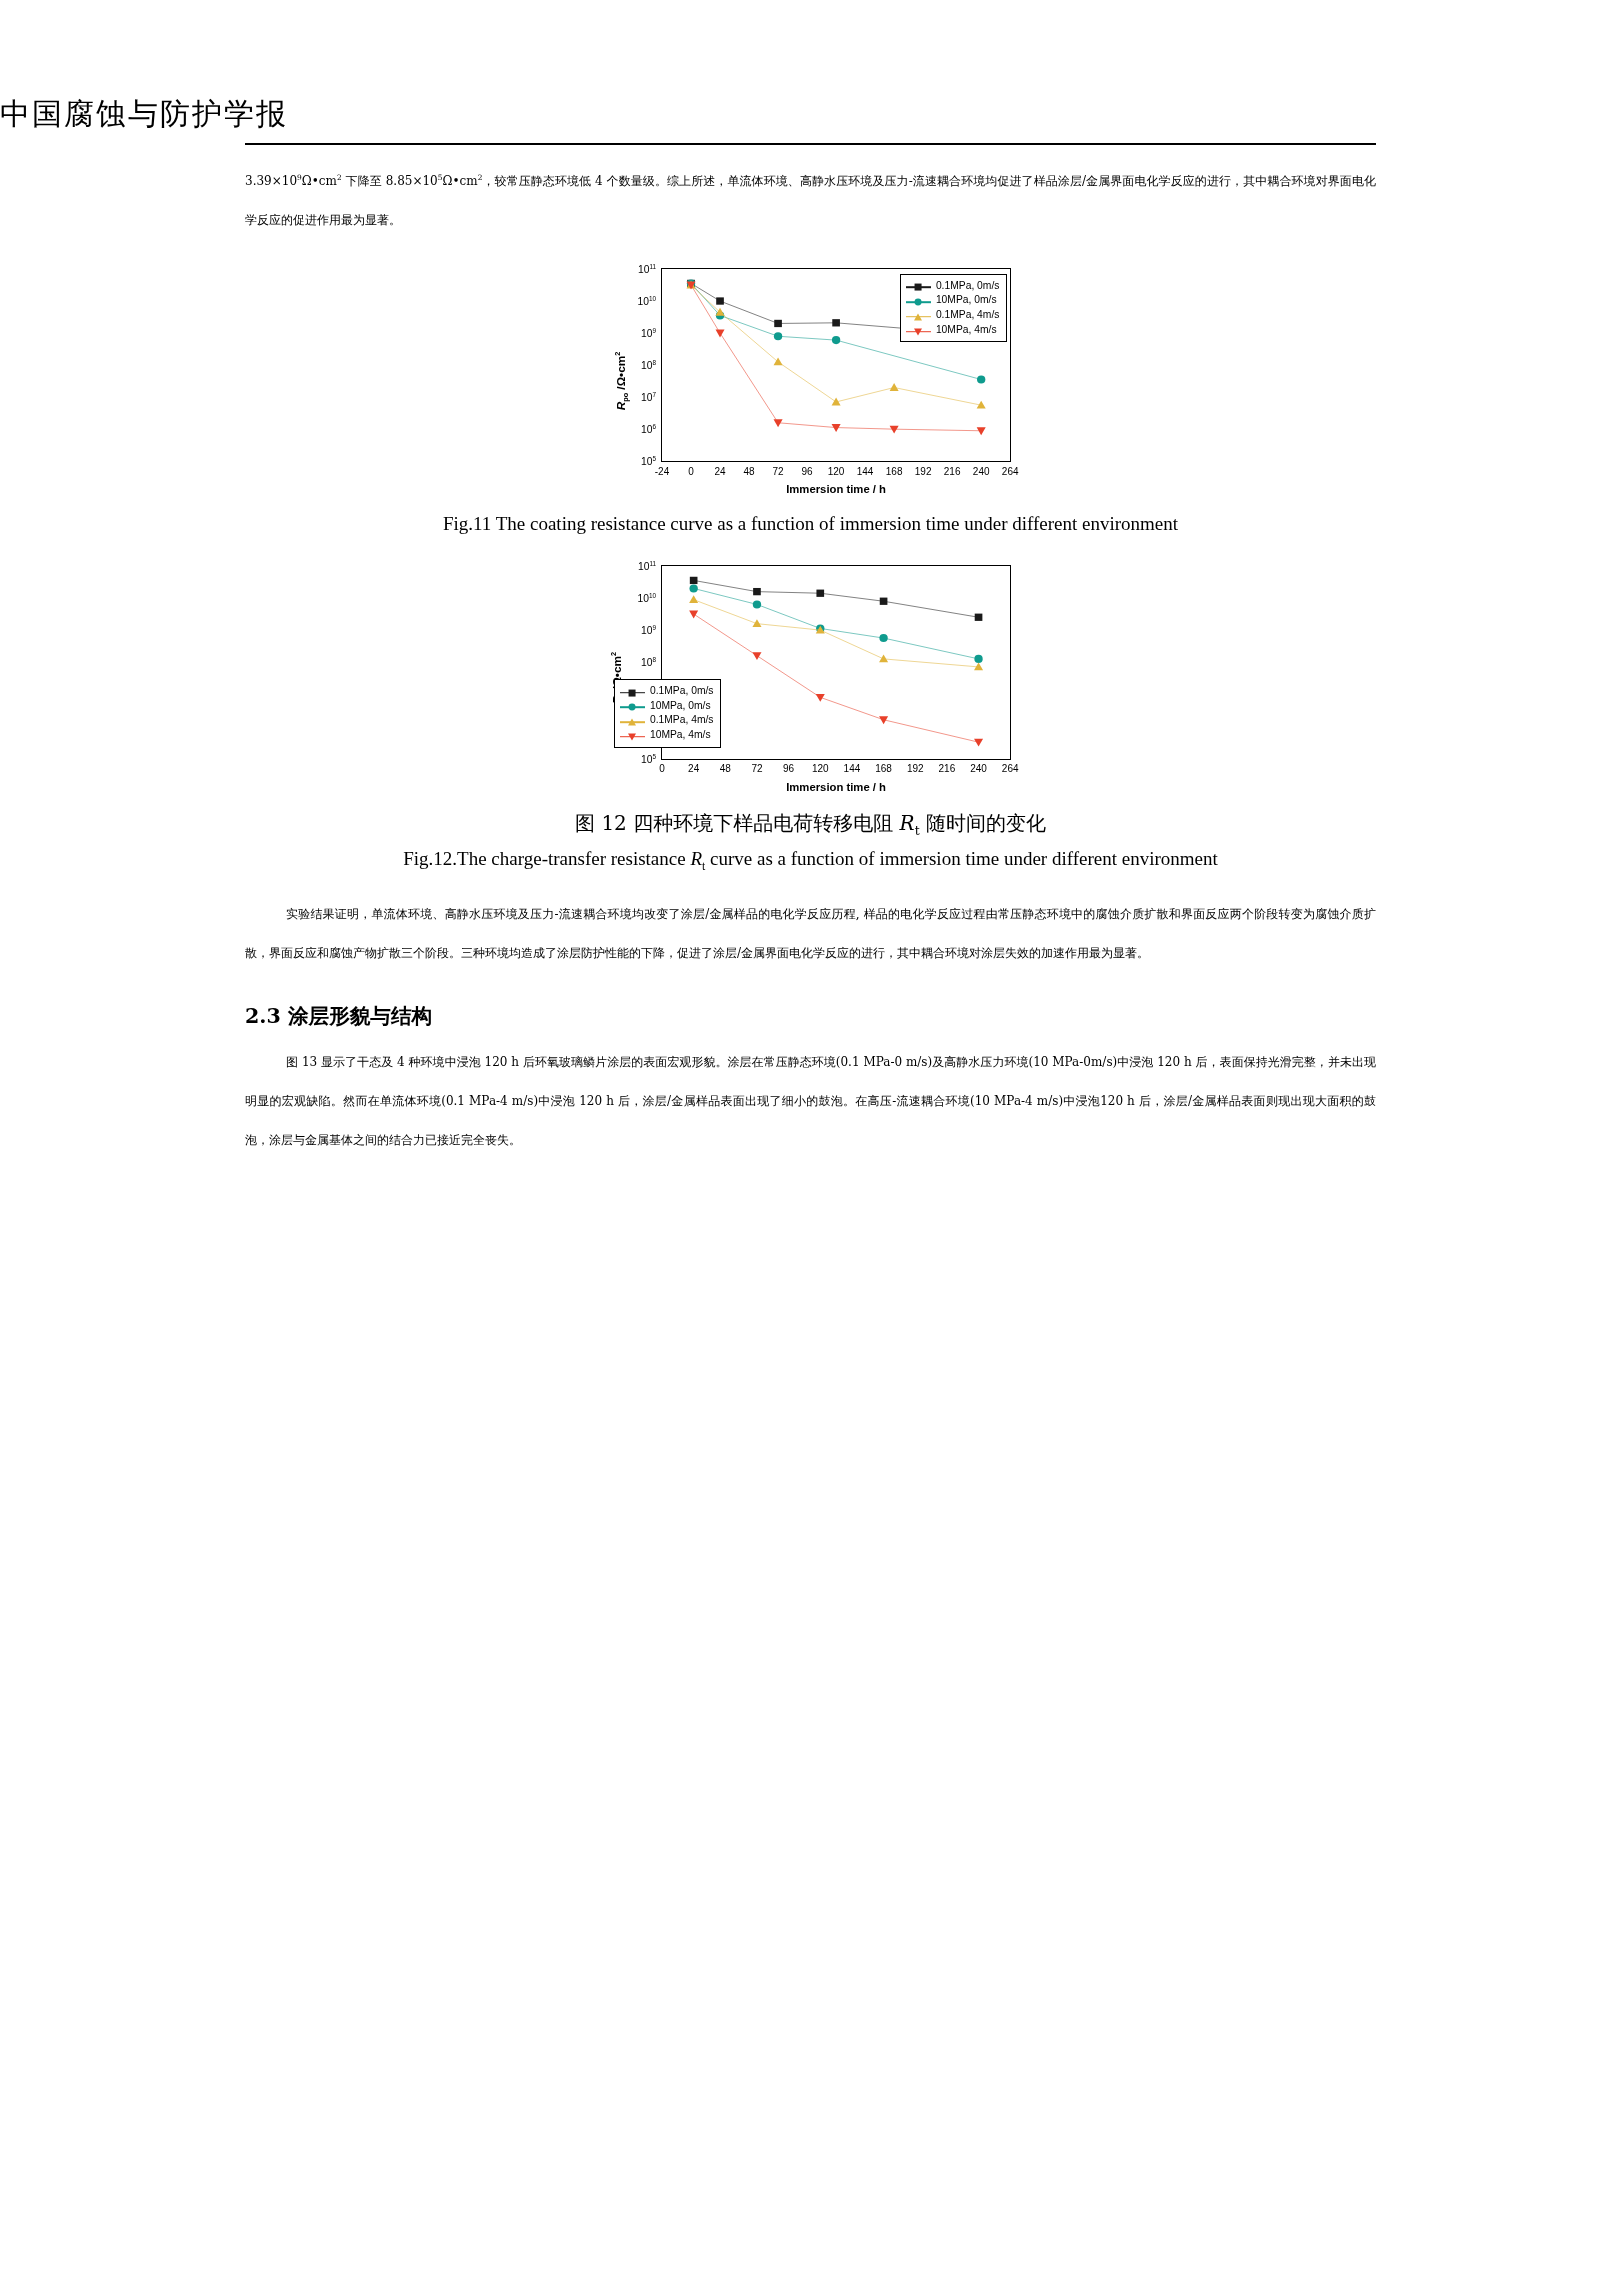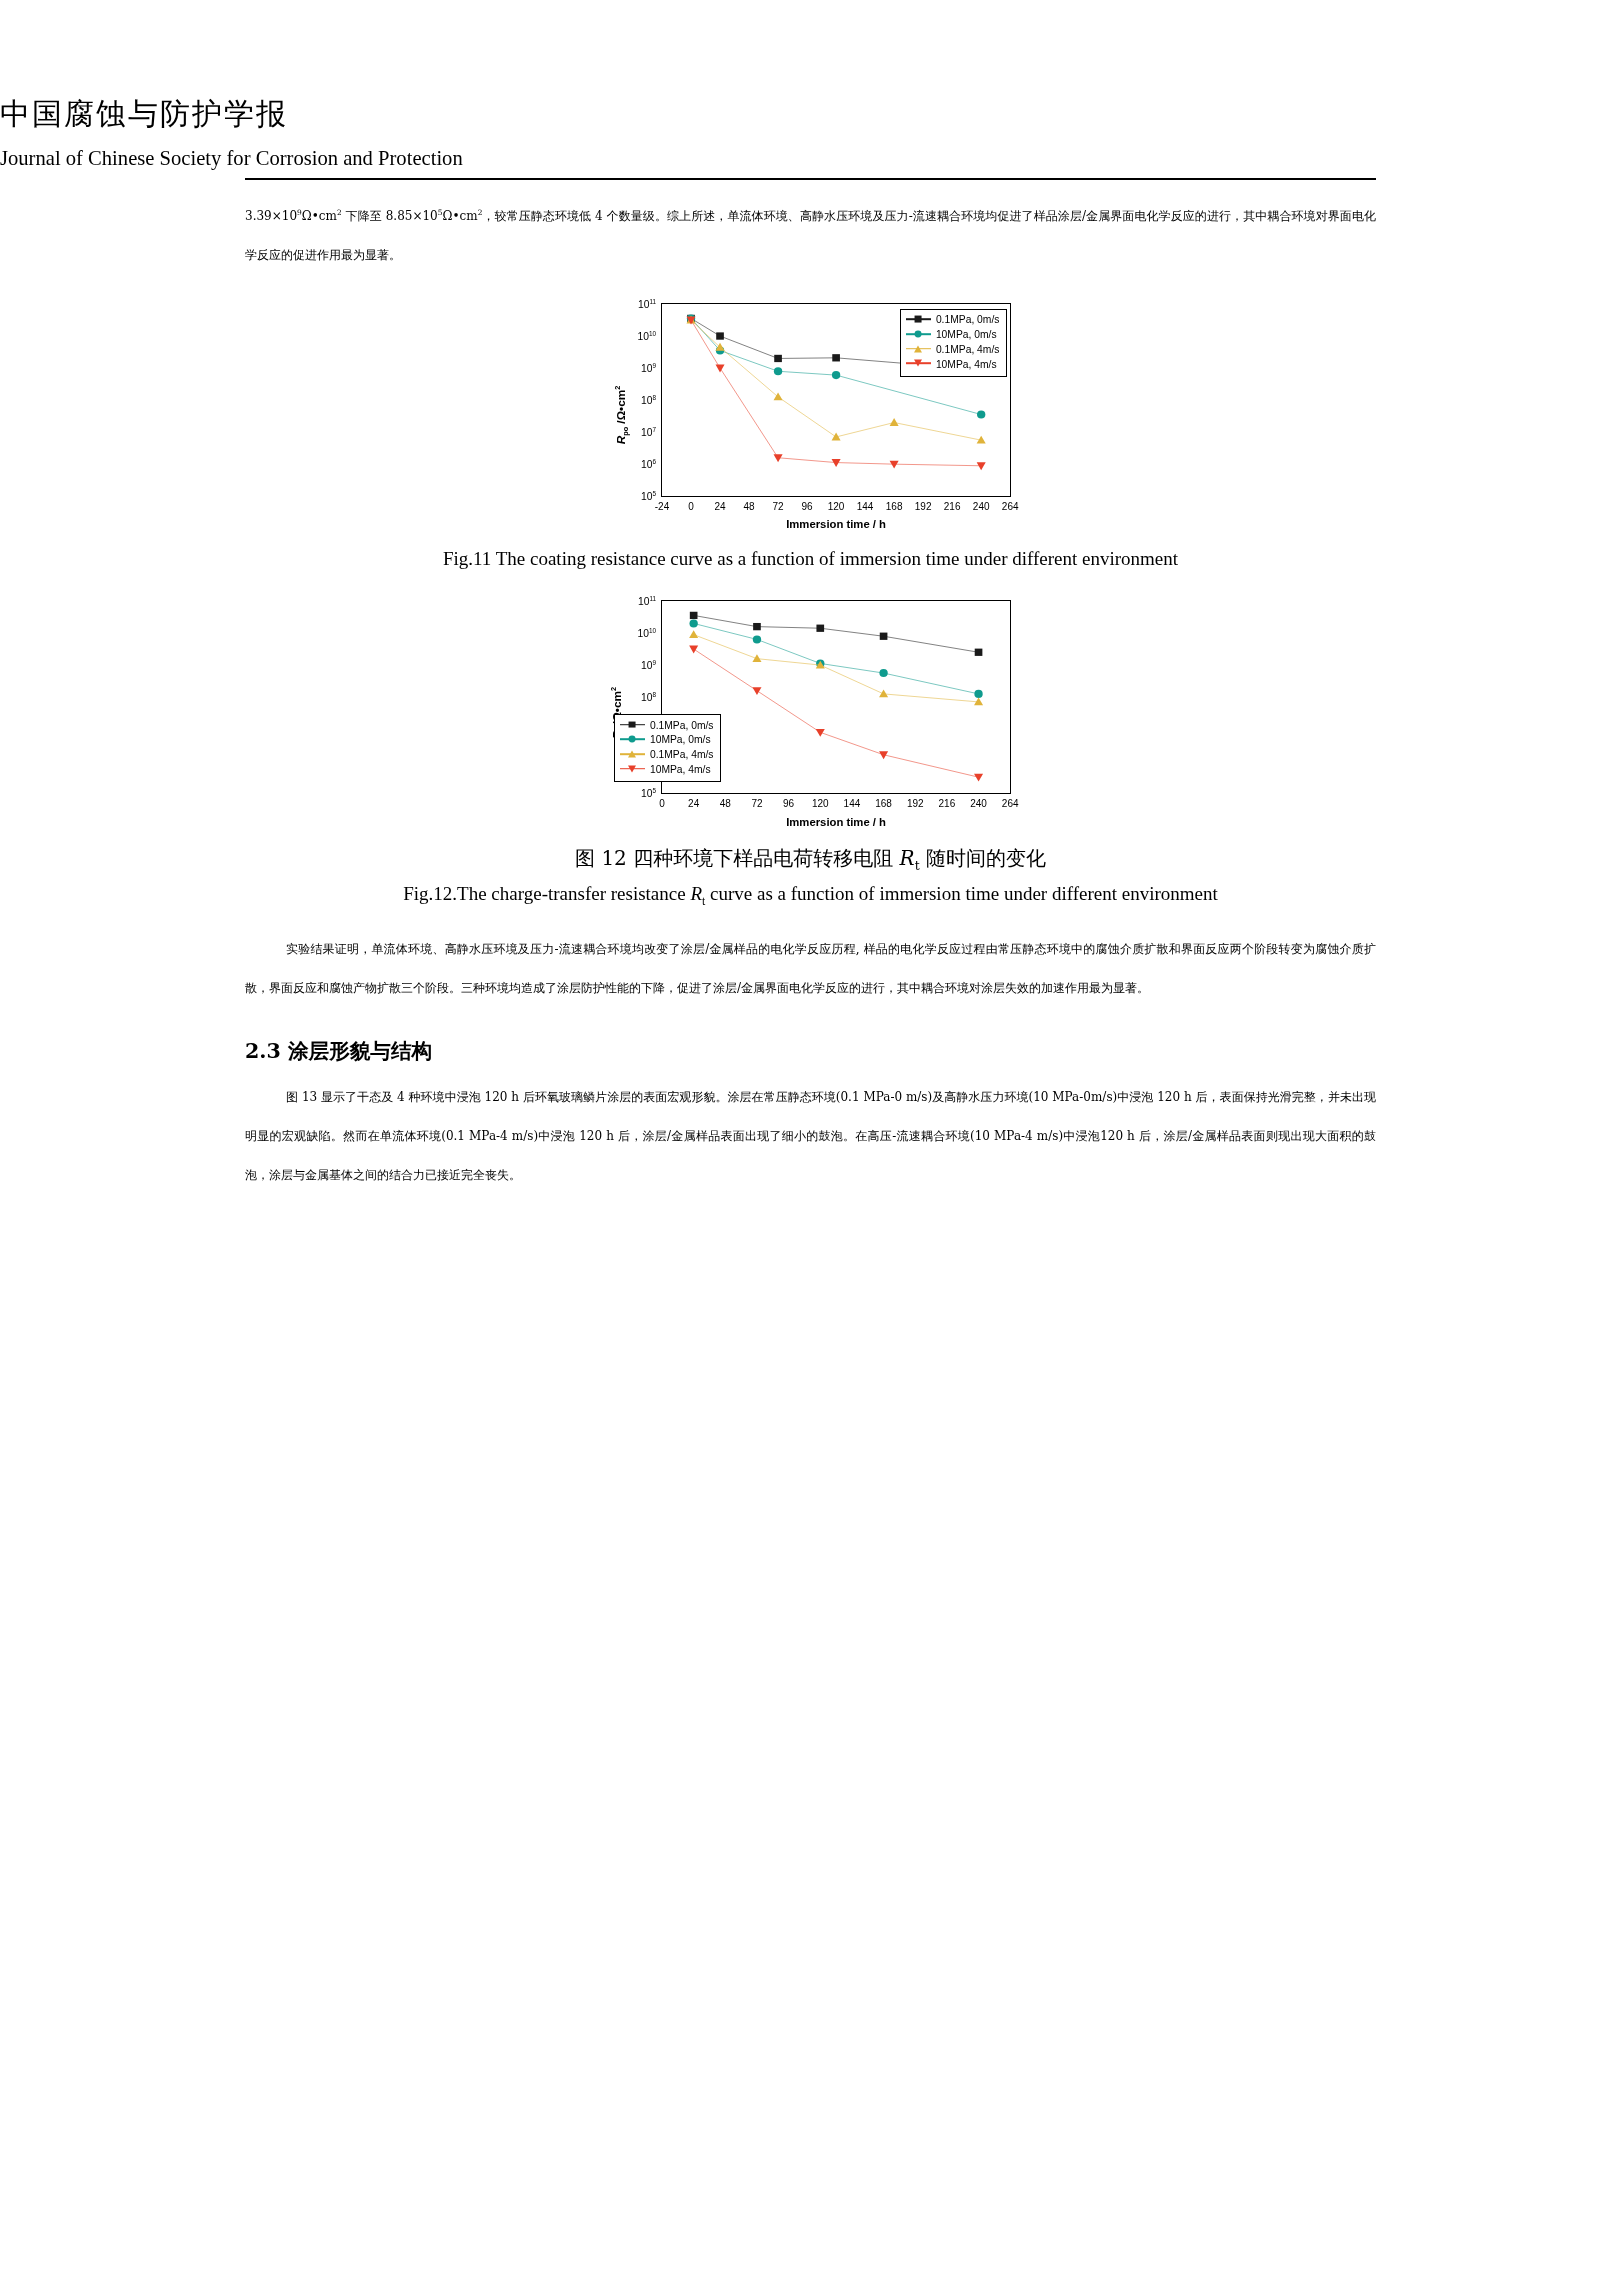--- a/index.html
+++ b/index.html
@@ -135,21 +135,21 @@
     font-size: 10px;
   }
   .legend {
     position: absolute;
     border: 1.2px solid #000;
     background: #fff;
     padding: 3.9px 6.9px 3.9px 4.9px;
     font-size: 10.3px;
     line-height: 14.7px;
   }
-  .legend .row { display: flex; align-items: flex-start; white-space: nowrap; }
+  .legend .row { display: flex; align-items: flex-end; white-space: nowrap; }
   .legend .swatch { width: 25.5px; height: 11.8px; position: relative; margin-right: 4.9px; flex: 0 0 25.5px;}
   .legend .swatch i {
     position: absolute; left: 0; top: 50%; width: 25.5px; height: 1.6px; transform: translateY(-50%);
   }
   .legend .swatch b {
     position: absolute; left: 50%; top: 50%; transform: translate(-50%,-50%);
     width: 6.9px; height: 6.9px;
   }
   .mk-square { background: currentColor; }
   .mk-circle { background: currentColor; border-radius: 50%; }
@@ -160,21 +160,20 @@
                 border-left: 4.4px solid transparent; border-right: 4.4px solid transparent;
                 border-top: 7.8px solid currentColor; }
 </style>
 </head>
 <body>
 
 <div class="page">
 
   <div class="masthead">
     <div class="cn-title">中国腐蚀与防护学报</div>
-    <div class="en-title">Journal of Chinese Society for Corrosion and Protection</div>
   </div>
   <div class="rule"></div>
 
   <div class="content">
 
     <p class="body-cn"><span>3.39×10</span><sup>9</sup><span>Ω•cm</span><sup>2</sup><span> 下降至 8.85×10</span><sup>5</sup><span>Ω•cm</span><sup>2</sup><span>，较常压静态环境低 4 个数量级。综上所述，单流体环境、高静水压环境及压力-流速耦合环境均促进了样品涂层/金属界面电化学反应的进行，其中耦合环境对界面电化学反应的促进作用最为显著。</span></p>
 
     <div class="figure-block">
       <div class="chart-wrap">
         <div class="chart">

